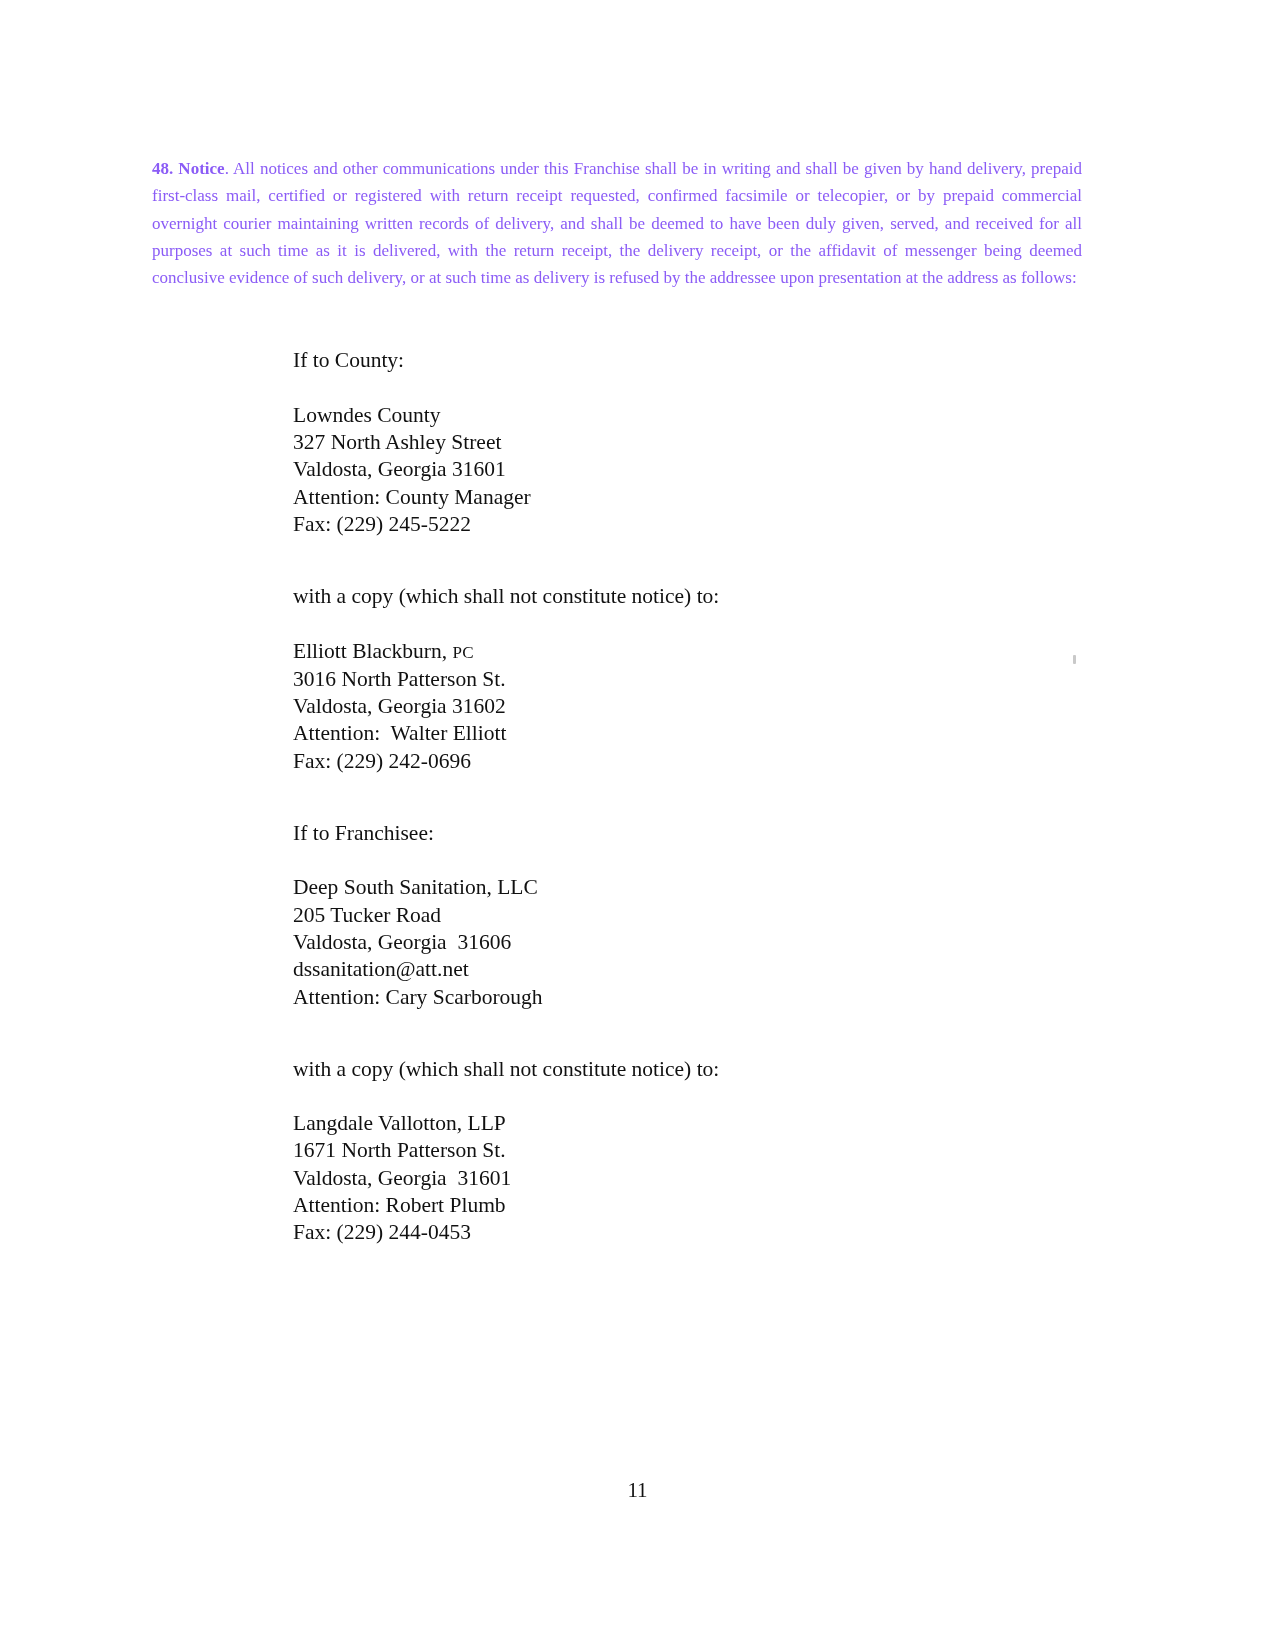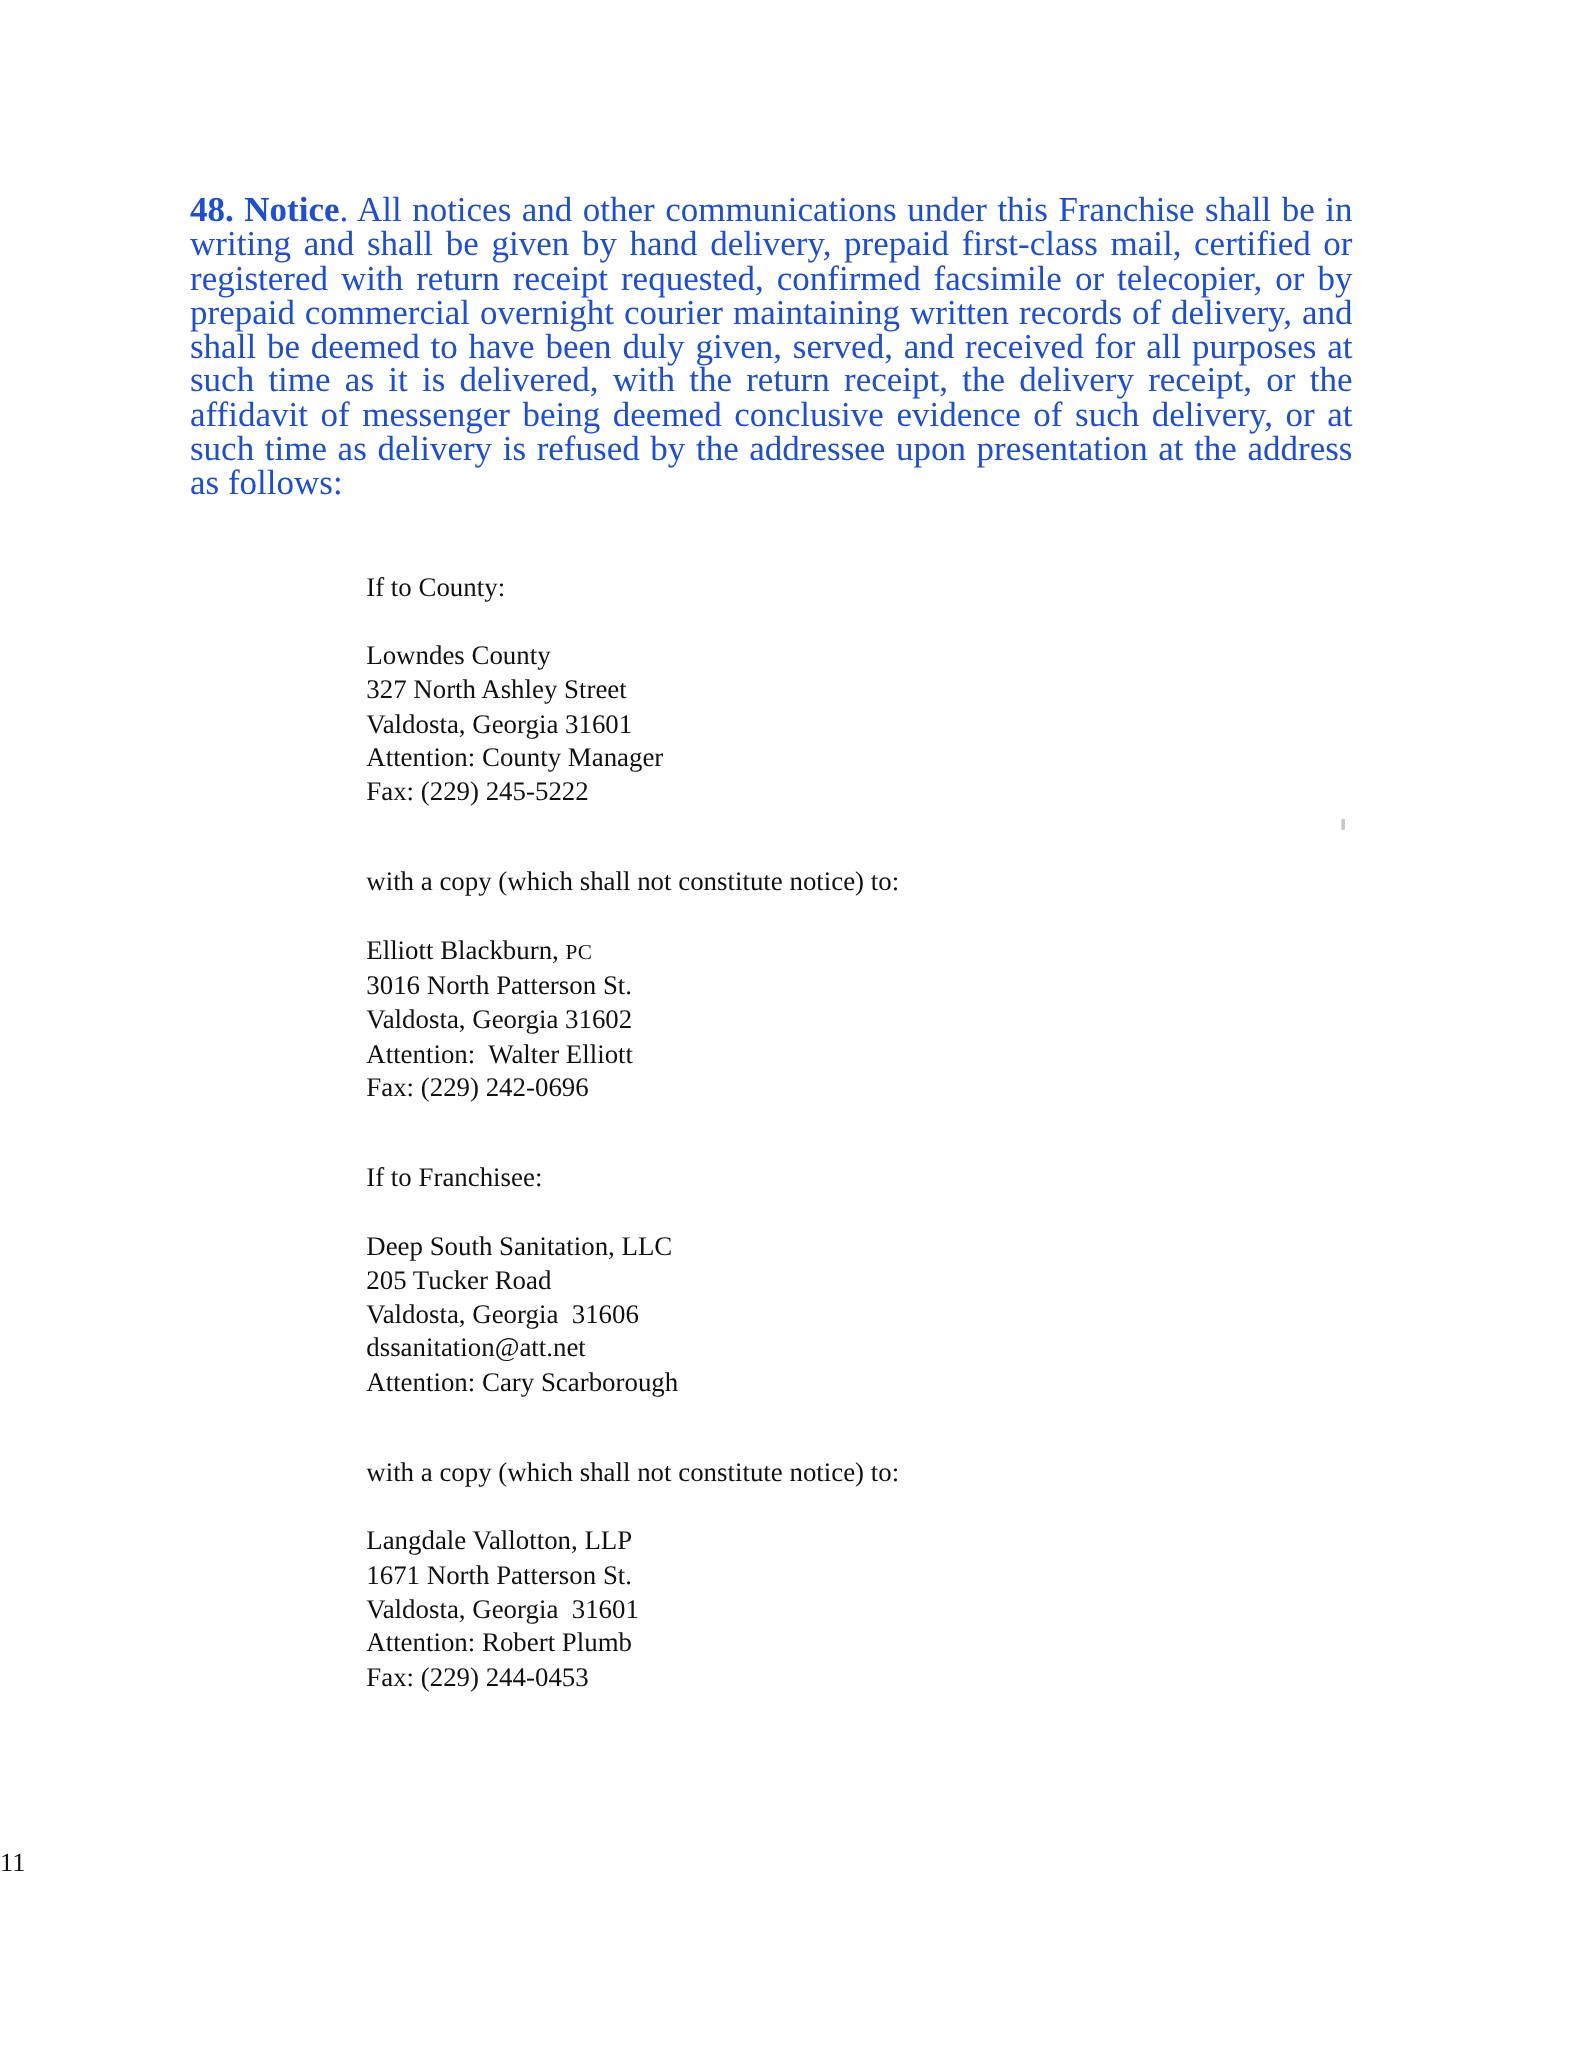--- a/index.html
+++ b/index.html
@@ -17,26 +17,26 @@
     font-family: "Liberation Serif", "DejaVu Serif", serif;
     color: #000000;
   }
   .content {
     position: absolute;
     left: 152px;
     top: 155px;
     width: 930px;
   }
   .body-para {
-    font-size: 28px;
+    font-size: 17px;
     line-height: 27.3px;
     text-align: justify;
     text-justify: inter-word;
     margin: 0;
-    color: #1d4ed8;
+    color: #8b5cf6;
   }
   .body-para .lead {
     font-weight: bold;
   }
   .indent-block {
     margin-left: 141px;
     font-size: 21.5px;
     line-height: 27.3px;
     margin-top: 18px;
   }
@@ -55,20 +55,21 @@
     line-height: 27.3px;
     text-align: justify;
     margin: 0;
     color: #111;
   }
   .page-number {
     position: absolute;
     left: 0;
     right: 0;
     top: 1478px;
+    text-align: center;
     font-size: 21px;
     color: #111;
   }
   .scan-mark {
     position: absolute;
     left: 1073px;
     top: 655px;
     width: 3px;
     height: 9px;
     background: #c9c9c9;

